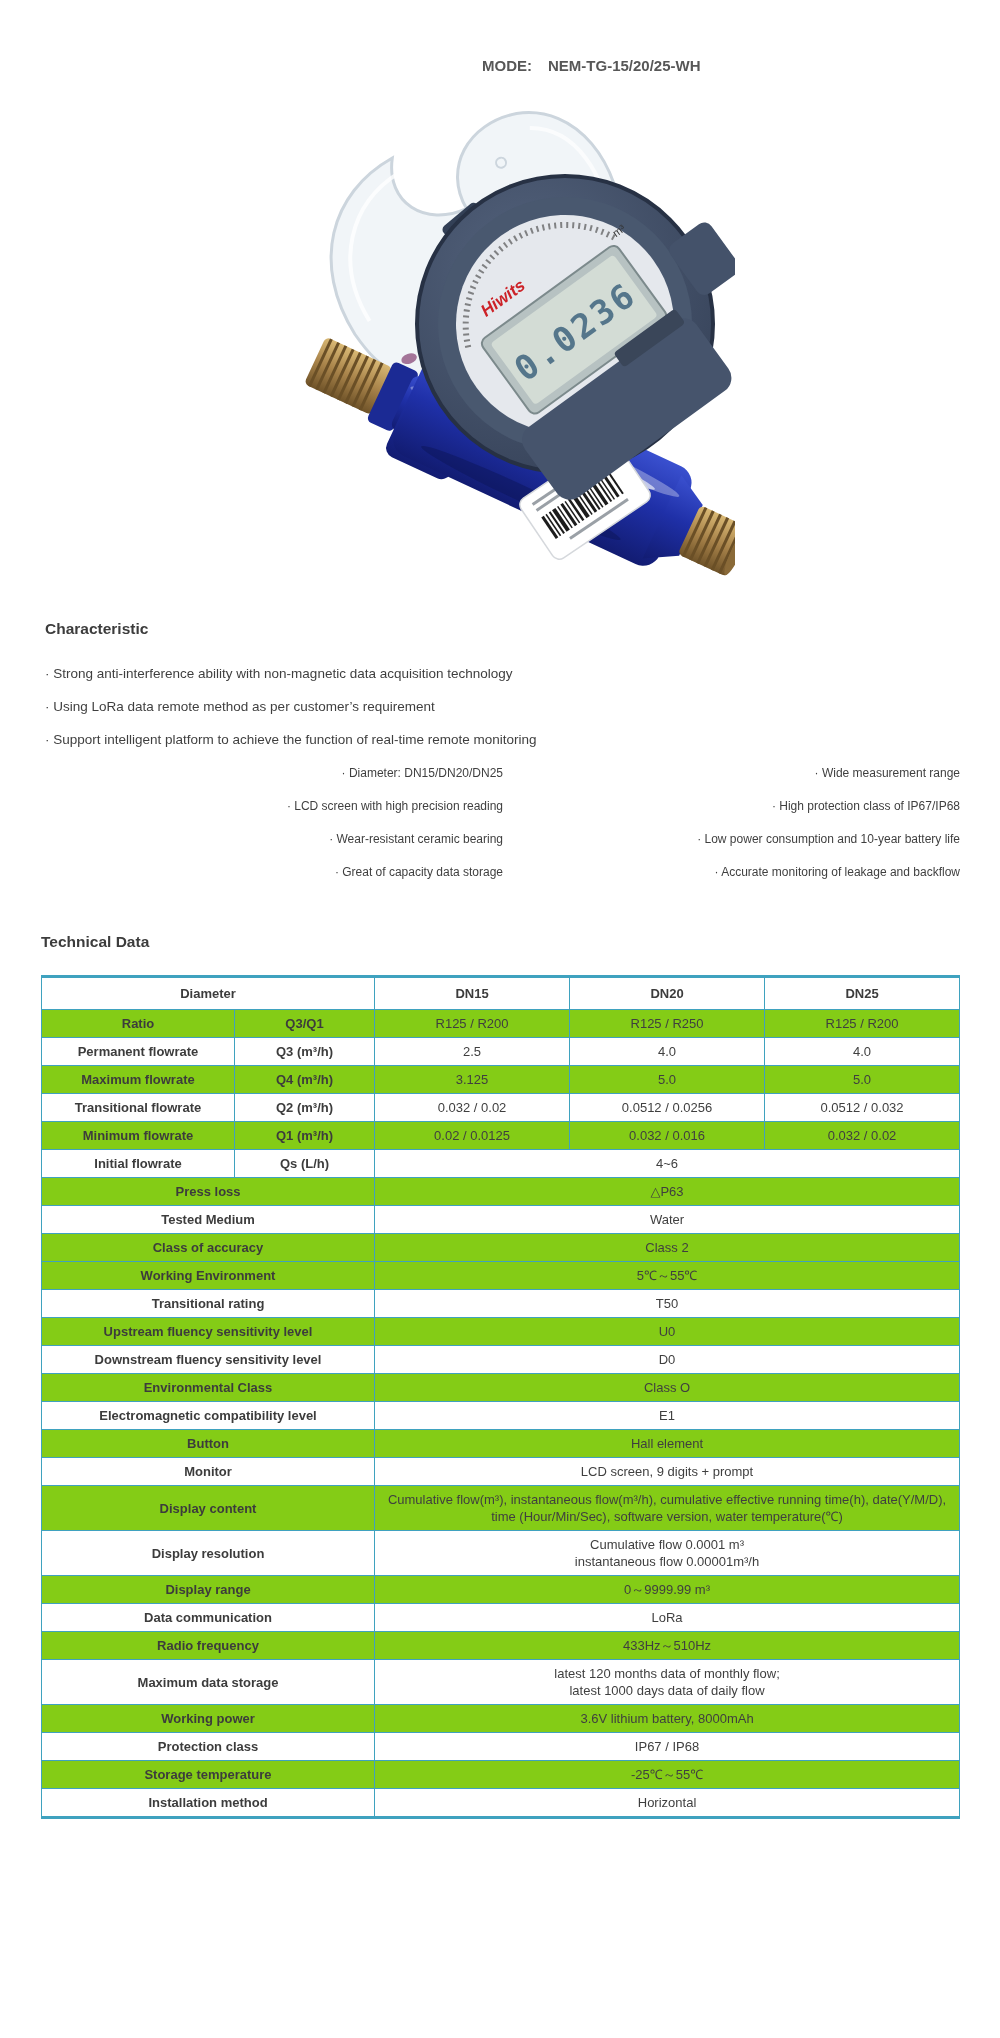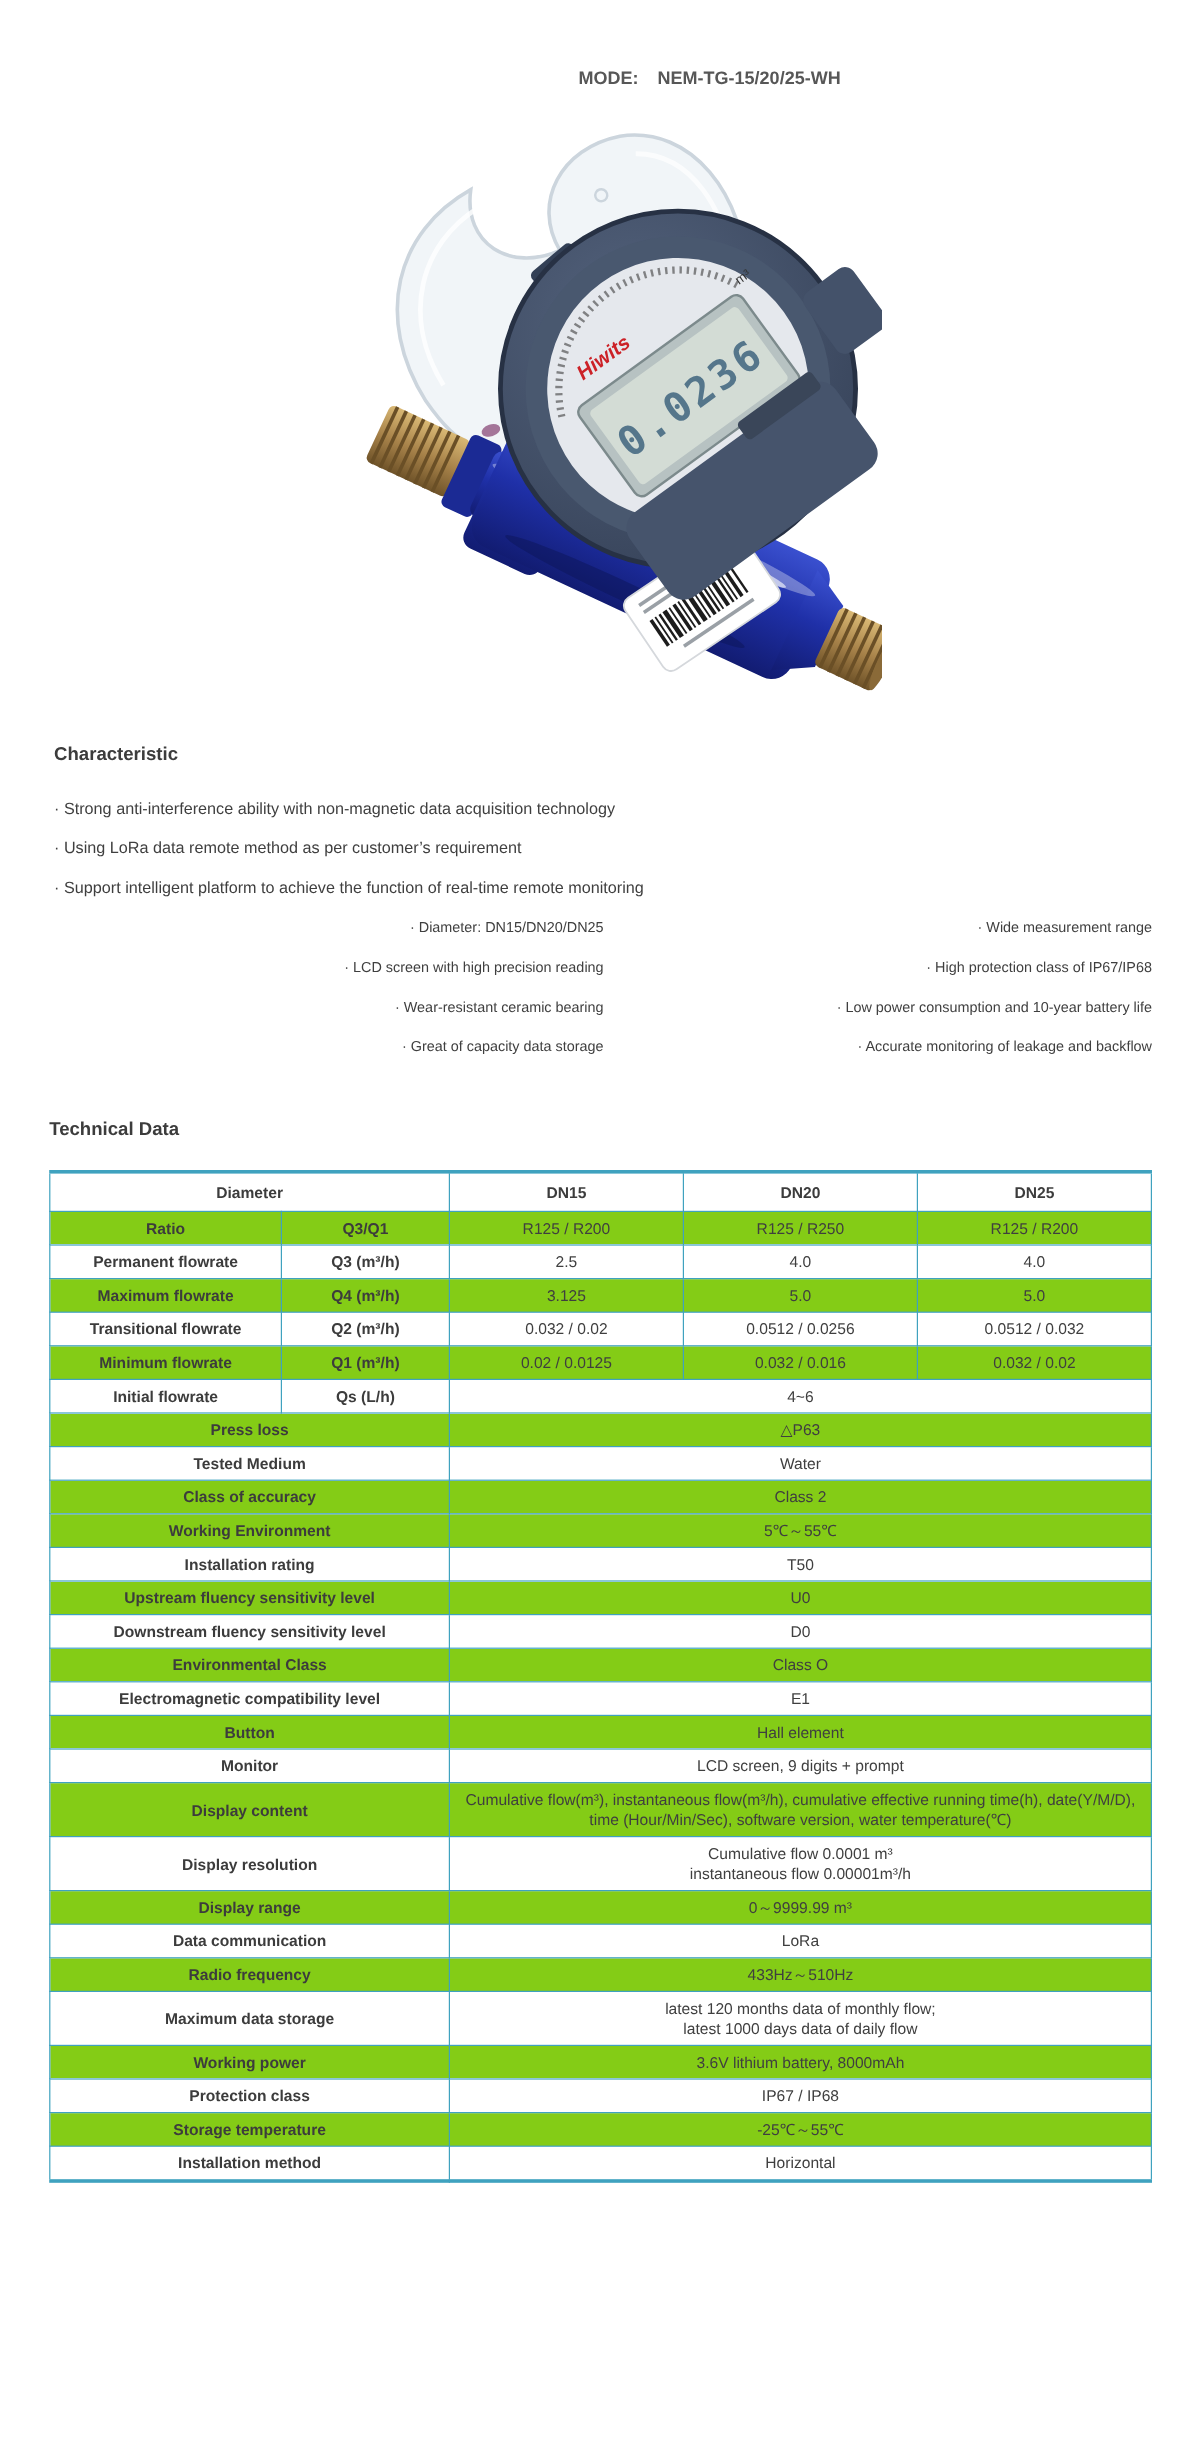--- a/index.html
+++ b/index.html
@@ -259,21 +259,21 @@
           </tr>
           <tr class="shade">
             <td colspan="2" class="lbl">Class of accuracy</td>
             <td colspan="3">Class 2</td>
           </tr>
           <tr class="shade">
             <td colspan="2" class="lbl">Working Environment</td>
             <td colspan="3">5℃～55℃</td>
           </tr>
           <tr>
-            <td colspan="2" class="lbl">Installation rating</td>
+            <td colspan="2" class="lbl">Transitional rating</td>
             <td colspan="3">T50</td>
           </tr>
           <tr class="shade">
             <td colspan="2" class="lbl">Upstream fluency sensitivity level</td>
             <td colspan="3">U0</td>
           </tr>
           <tr>
             <td colspan="2" class="lbl">Downstream fluency sensitivity level</td>
             <td colspan="3">D0</td>
           </tr>

